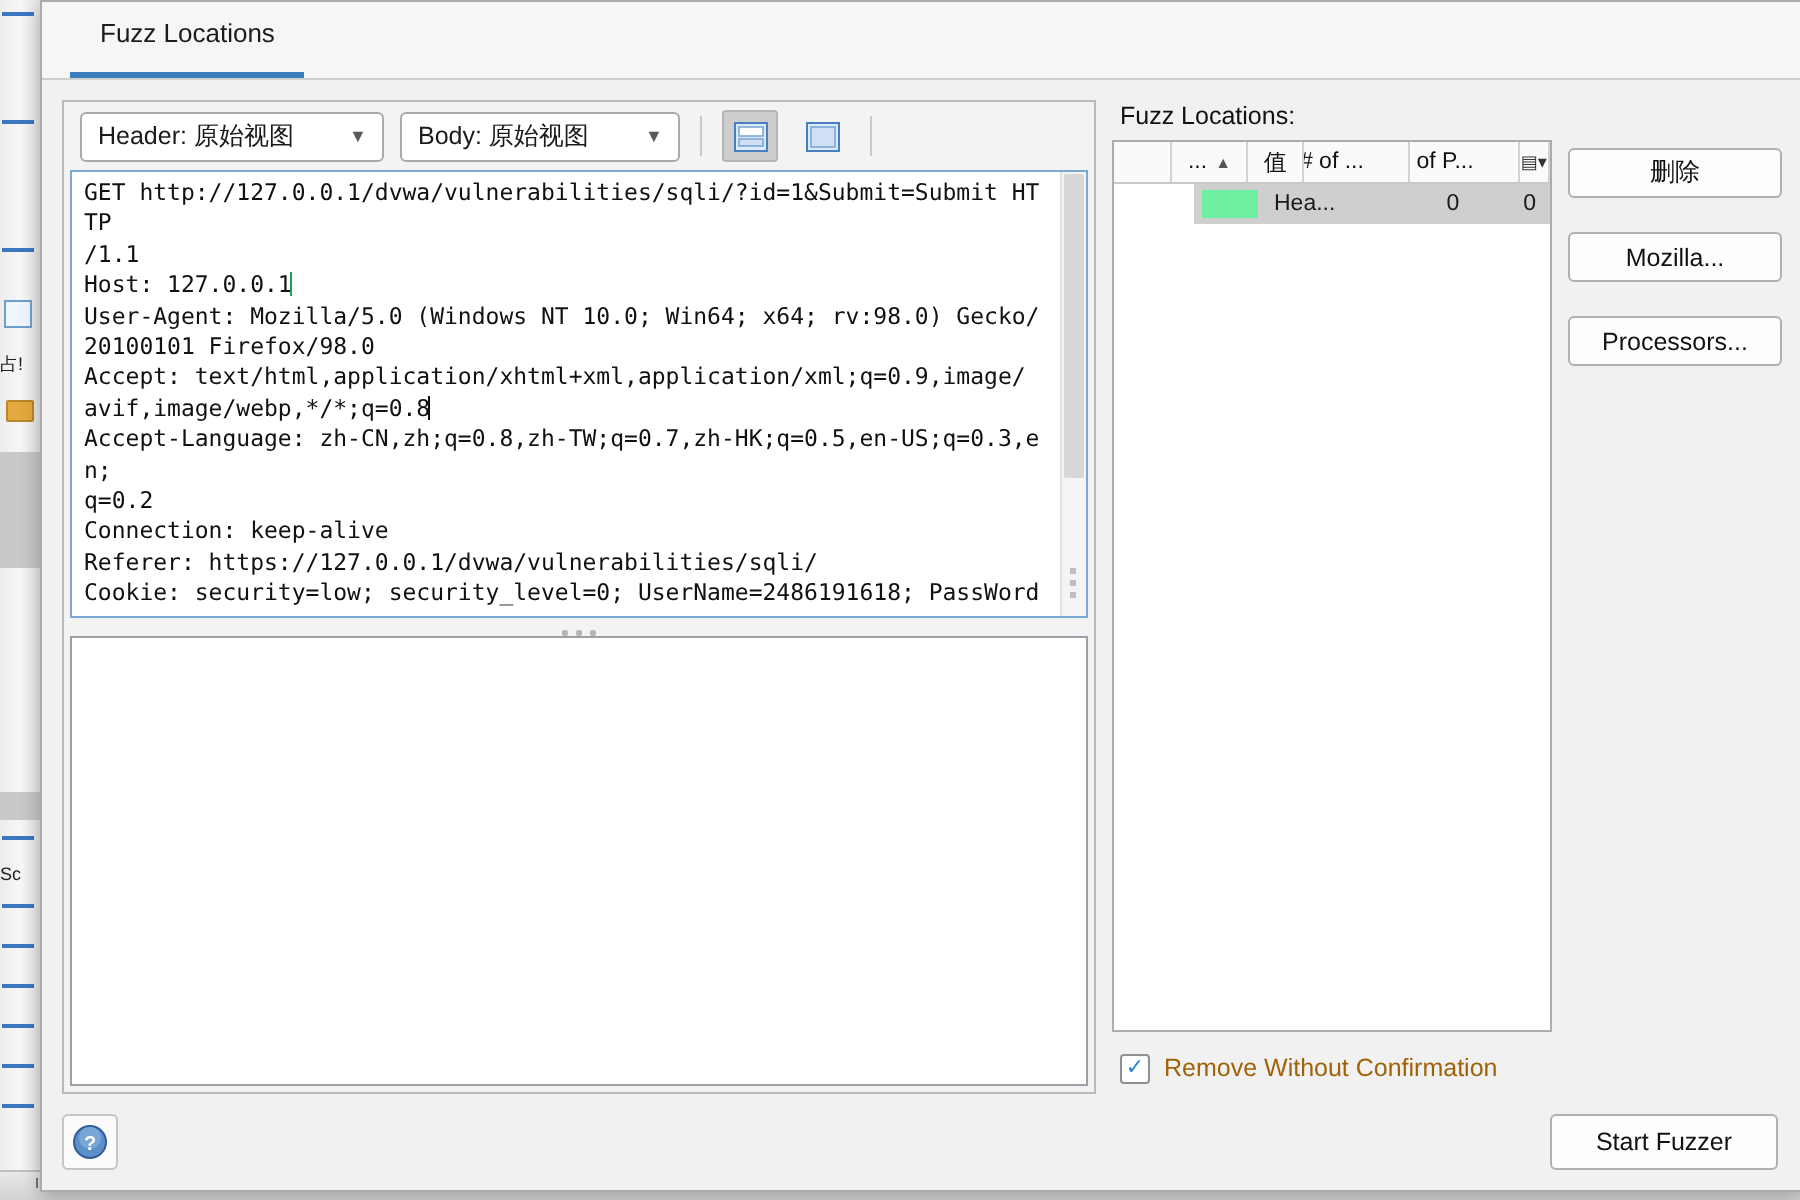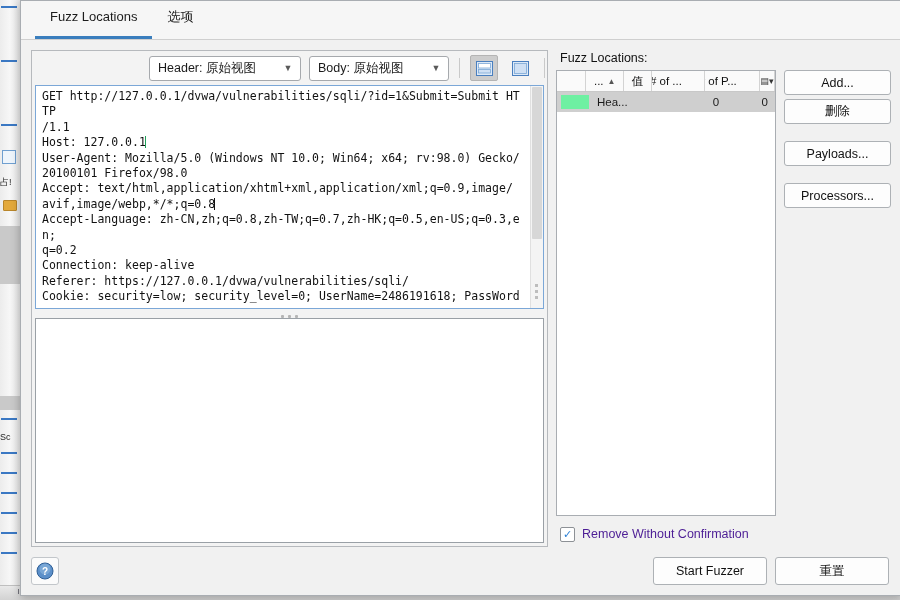--- a/index.html
+++ b/index.html
@@ -101,21 +101,21 @@
     flex: 1; display: flex; padding: 10px 10px 0 10px; gap: 8px; min-height: 0;
   }
 
   
   #left-pane {
     width: 533px; display: flex; flex-direction: column; min-height: 0;
     border: 1px solid #b6b9bd; background: #f3f3f3;
   }
   #view-toolbar {
     height: 34px; flex: none; display: flex; align-items: center;
-    padding-left: 8px; gap: 8px; background: #f3f3f3; justify-content: flex-end;
+    padding-left: 8px; gap: 8px; background: #f3f3f3;
   }
   .combo {
     height: 23px; min-width: 120px; background: #fff;
     border: 1px solid #a6a9ad; border-radius: 3px;
     display: flex; align-items: center; padding: 0 4px 0 8px;
     font-size: 12.5px; cursor: pointer;
   }
   .combo-label { flex: 1; white-space: nowrap; }
   .combo-arrow { width: 16px; text-align: center; color: #5a5a5a; font-size: 9px; }
   .tb-sep { width: 1px; height: 20px; background: #c9c9c9; margin: 0 2px; }
@@ -191,21 +191,21 @@
     display: flex; align-items: center; justify-content: center;
     border-right: 1px solid #d3d3d3; overflow: hidden; white-space: nowrap;
     padding: 0 2px;
   }
   #locations-header .th.num { justify-content: flex-end; padding-right: 22px; }
   .sort-caret { font-size: 8px; margin-left: 4px; color: #555; }
   .col-menu {
     width: 15px; display: flex; align-items: center; justify-content: center;
     cursor: pointer; border-right: none; font-size: 9px; color: #333;
   }
-  #locations-rows { flex: 1; overflow: hidden; background: #fff; }
+  #locations-rows { flex: 1; overflow: hidden; background: #fff; padding-left: 40px; }
   .loc-row {
     display: flex; height: 20px; align-items: center;
     background: #cfcfcf; font-size: 11.5px; cursor: pointer;
   }
   .loc-swatch-cell { display: flex; align-items: center; justify-content: center; flex: none; }
   .loc-swatch { width: 28px; height: 14px; }
   .loc-cell { overflow: hidden; white-space: nowrap; padding: 0 4px; }
   .loc-cell.num { text-align: right; padding-right: 7px; }
 
   #locations-buttons { width: 107px; flex: none; display: flex; flex-direction: column; gap: 0; }
@@ -220,21 +220,21 @@
   #remove-confirm-row {
     flex: none; height: 26px; display: flex; align-items: center; gap: 7px;
     padding-left: 4px; margin-top: 5px;
   }
   .checkbox {
     width: 13px; height: 13px; border: 1px solid #8d9196; background: #fff;
     border-radius: 2px; display: flex; align-items: center; justify-content: center;
     cursor: pointer; flex: none;
   }
   .checkbox .tick { font-size: 11px; color: #2b7fd4; line-height: 1; }
-  #remove-confirm-label { font-size: 12.5px; color: #4c1d95; }
+  #remove-confirm-label { font-size: 12.5px; color: #a16207; }
 
   
   #dialog-footer {
     height: 48px; flex: none; display: flex; align-items: center;
     padding: 0 12px 0 10px; gap: 8px;
   }
   #help-button {
     width: 26px; height: 26px; border: 1px solid #c2c6ca; background: #fbfbfb;
     border-radius: 3px; display: flex; align-items: center; justify-content: center;
     cursor: pointer; flex: none;
@@ -334,21 +334,20 @@
       <span class="bg-noise-tick" style="left: 876px; width: 1px;"></span>
       <span class="bg-noise-tick" style="left: 888px; width: 1px;"></span>
     </div>
 </div>
 
 <div id="fuzzer-window">
 
 
   <div id="tabstrip">
     <div class="tab active">Fuzz Locations</div>
-    <div class="tab">选项</div>
   </div>
 
   <div id="dialog-body">
 
     <div id="left-pane">
 
       <div id="view-toolbar">
         <div class="combo" style="width:138px">
           <span class="combo-label">Header: 原始视图</span>
           <span class="combo-arrow">▼</span>
@@ -421,25 +420,24 @@
               </div>
               <div class="loc-cell" style="width:48px">Hea...</div>
               <div class="loc-cell" style="width:34px"></div>
               <div class="loc-cell num" style="width:41px">0</div>
               <div class="loc-cell num" style="width:44px">0</div>
             </div>
           </div>
         </div>
 
         <div id="locations-buttons">
-          <div class="sidebtn">Add...</div>
           <div class="btn-gap-sm"></div>
           <div class="sidebtn">删除</div>
           <div class="btn-gap-lg"></div>
-          <div class="sidebtn">Payloads...</div>
+          <div class="sidebtn">Mozilla...</div>
           <div class="btn-gap-lg"></div>
           <div class="sidebtn">Processors...</div>
         </div>
       </div>
 
       <div id="remove-confirm-row">
         <span class="checkbox">
           <span class="tick">✓</span>
         </span>
         <span id="remove-confirm-label">Remove Without Confirmation</span>
@@ -450,15 +448,14 @@
   <div id="dialog-footer">
     <div id="help-button">
       <svg width="18" height="18" viewBox="0 0 18 18">
         <circle cx="9" cy="9" r="8" fill="#5b8fc9" stroke="#2f5f96" stroke-width="1"></circle>
         <circle cx="9" cy="7" r="5.5" fill="#89b2dc" opacity=".65"></circle>
         <text x="9" y="12.8" font-size="10" font-family="Liberation Sans, sans-serif" font-weight="bold" fill="#ffffff" text-anchor="middle">?</text>
       </svg>
     </div>
     <div id="footer-spacer"></div>
     <div class="footbtn">Start Fuzzer</div>
-    <div class="footbtn">重置</div>
   </div>
 </div>
 
 </body></html>

